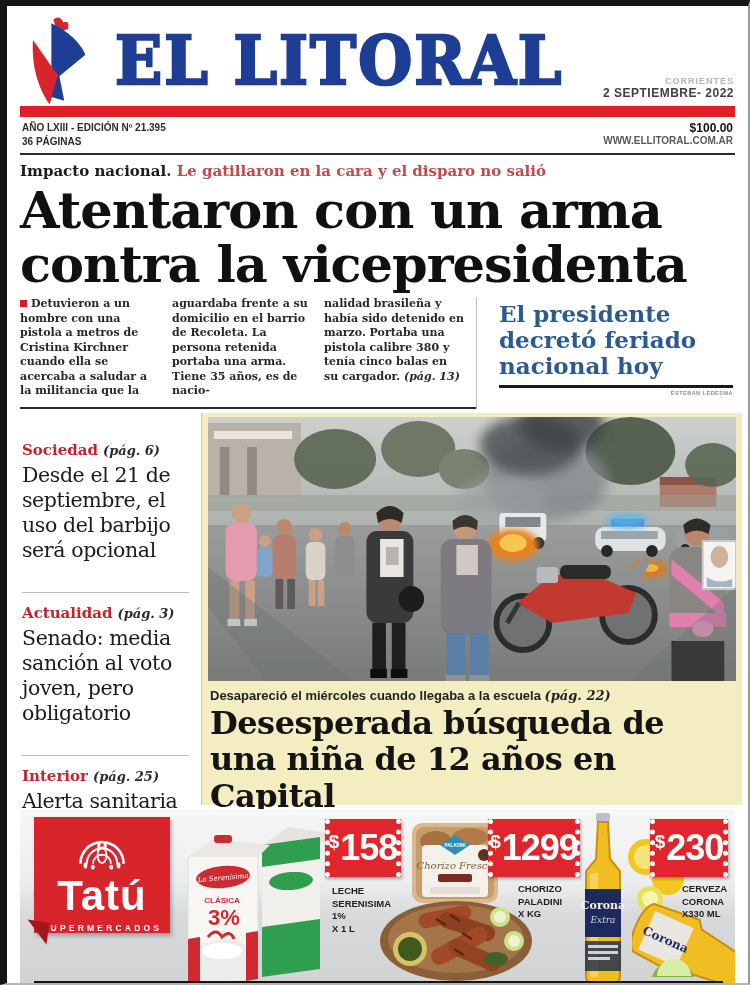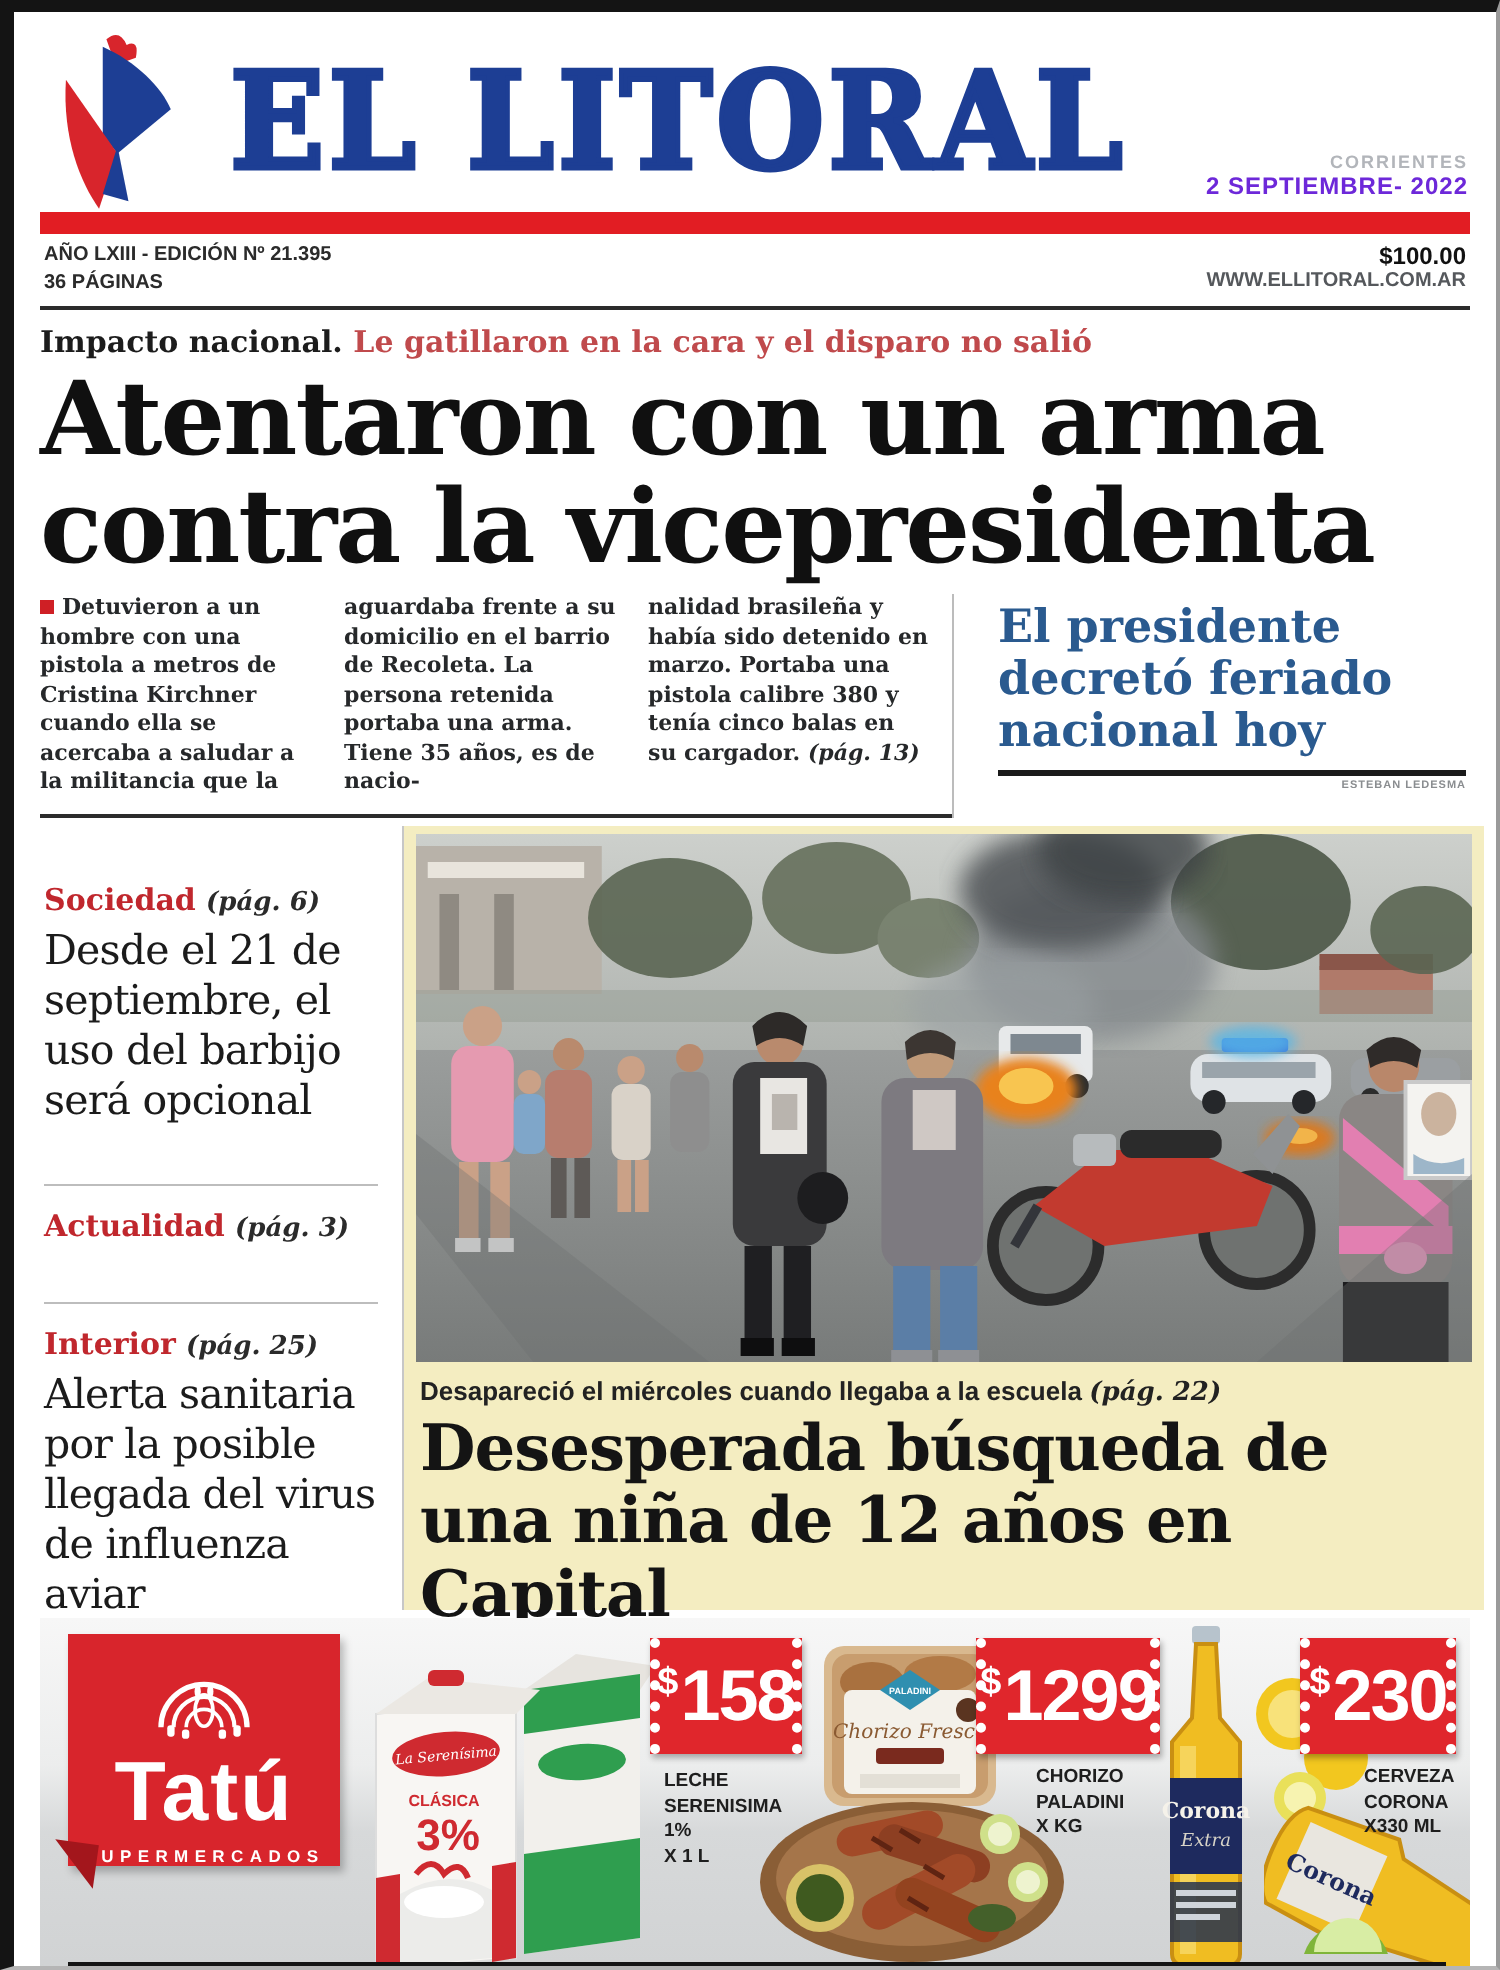--- a/index.html
+++ b/index.html
@@ -19,21 +19,21 @@
   .masthead{position:relative;height:100px;padding:8px 12px 0 14px;display:flex;align-items:flex-start;}
   .rooster{width:92px;height:92px;flex:0 0 auto;margin-top:2px;}
   .masthead-title{
     font-family:"DejaVu Serif",serif;font-weight:900;color:var(--masthead-blue);
     font-size:62px;letter-spacing:2px;line-height:1;margin:14px 0 0 2px;
     -webkit-text-stroke:2.4px var(--masthead-blue);transform:scaleY(1.08);transform-origin:top left;
     white-space:nowrap;
   }
   .masthead-right{position:absolute;right:14px;bottom:6px;text-align:right;font-family:"Liberation Sans",sans-serif;}
   .masthead-loc{font-size:9px;font-weight:bold;letter-spacing:1px;color:#b2b5ba;}
-  .masthead-date{font-size:12px;font-weight:bold;color:#6d28d9;letter-spacing:.5px;}
+  .masthead-date{font-size:12px;font-weight:bold;color:#404040;letter-spacing:.5px;}
   .redbar{height:11px;background:var(--bar-red);margin:0 13px;}
   .info-row{display:flex;justify-content:space-between;align-items:flex-start;margin:0 13px;padding:4px 2px 5px;border-bottom:2px solid #2b2b2b;font-family:"Liberation Sans",sans-serif;}
   .info-left div{font-size:10px;font-weight:bold;color:#2b2b2b;line-height:1.35;}
   .info-right{text-align:right;}
   .info-price{font-size:12px;font-weight:bold;color:#111;}
   .info-web{font-size:10px;font-weight:bold;color:#55585c;}
   
   .kicker{margin:7px 13px 0;font-size:15px;font-weight:bold;color:#1c1c1c;}
   .kicker .red{color:var(--kicker-red);}
   .headline{
@@ -143,20 +143,21 @@
   <div class="main-row">
     <aside class="sidebar">
       <div class="side-item">
         <span class="side-sec">Sociedad</span>
         <span class="side-page">(pág. 6)</span>
         <div class="side-h">Desde el 21 de septiembre, el uso del barbijo será opcional</div>
       </div>
       <div class="side-item">
         <span class="side-sec">Actualidad</span>
         <span class="side-page">(pág. 3)</span>
+        <div class="side-h">Senado: media sanción al voto joven, pero obligatorio</div>
       </div>
       <div class="side-item">
         <span class="side-sec">Interior</span>
         <span class="side-page">(pág. 25)</span>
         <div class="side-h">Alerta sanitaria por la posible llegada del virus de influenza aviar</div>
       </div>
     </aside>
 
     <section class="feature">
 

